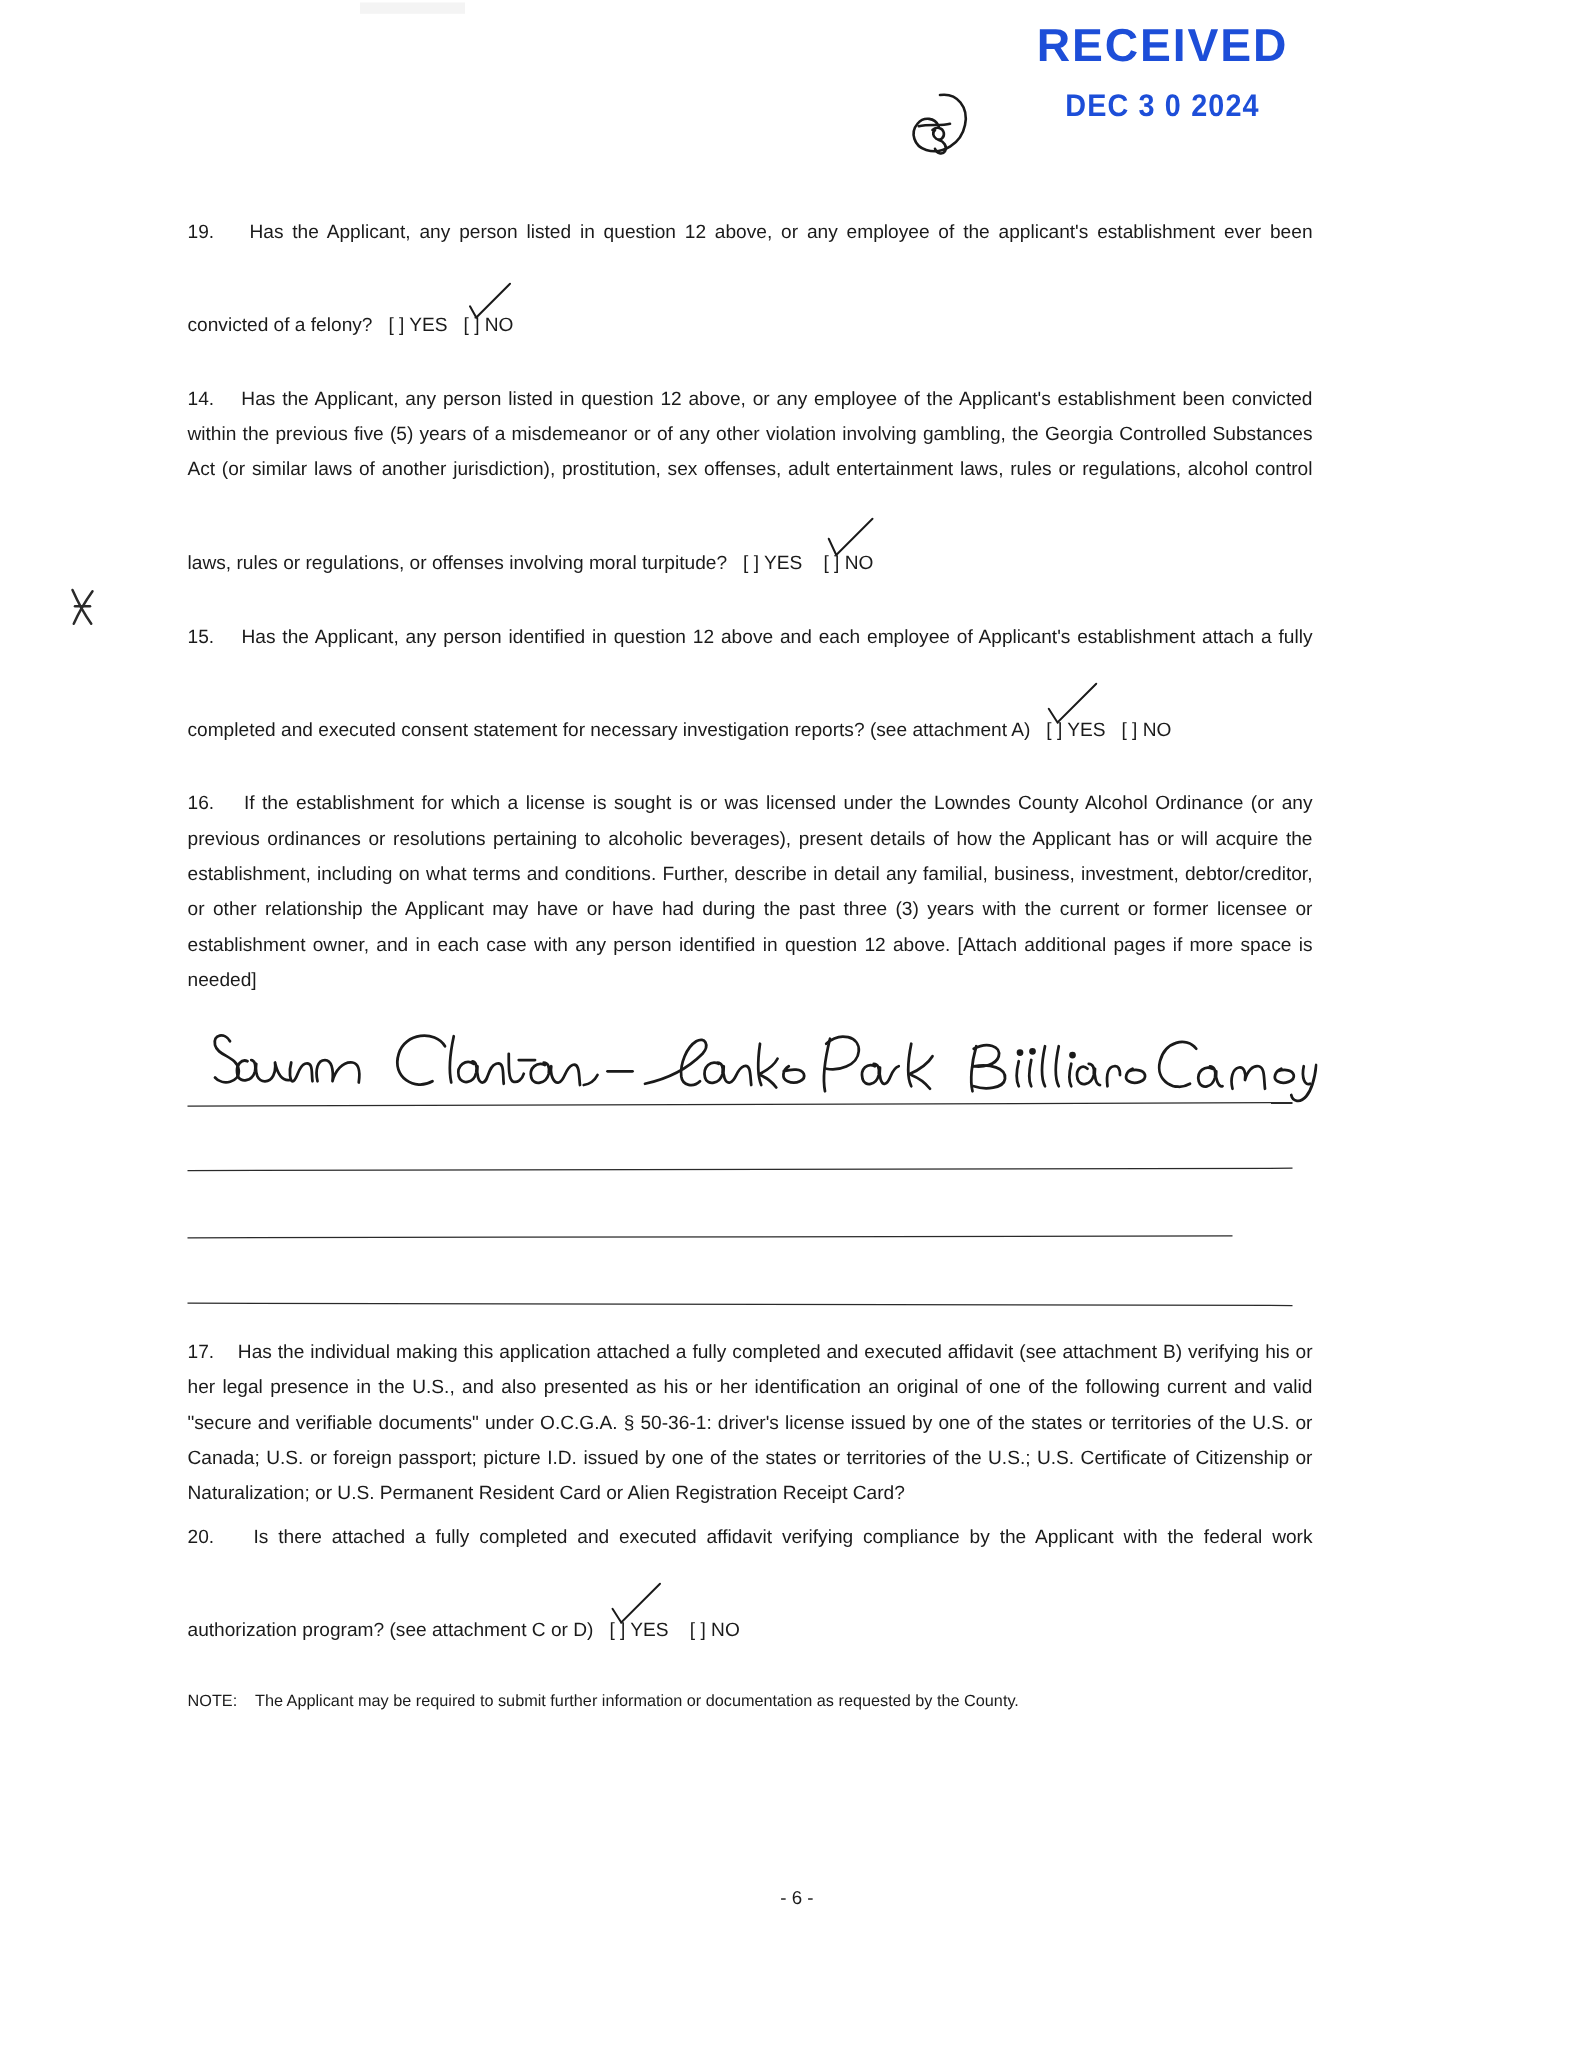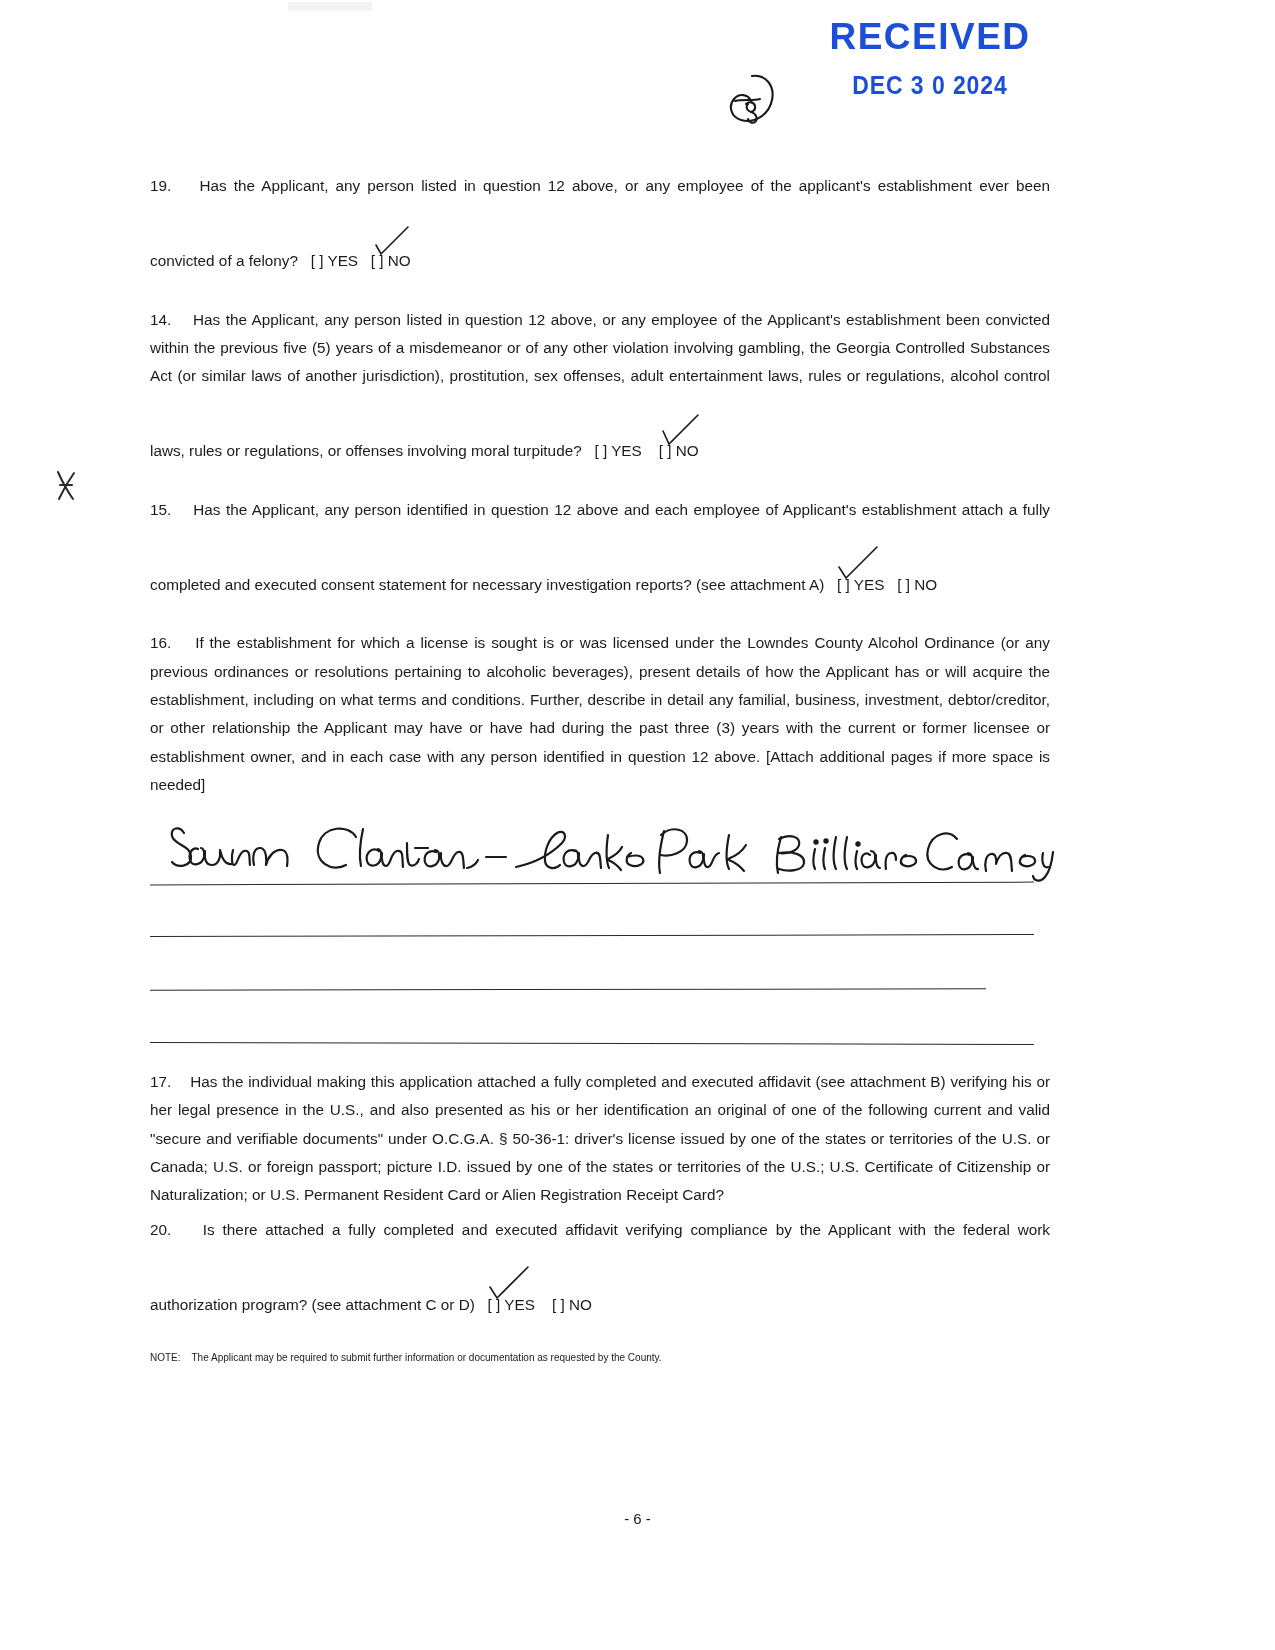--- a/index.html
+++ b/index.html
@@ -70,21 +70,21 @@
   .q {
     font-size: 15.3px;
     line-height: 1.85;
     text-align: justify;
     margin: 0 0 30px 0;
     position: relative;
   }
   .q-last-line { text-align: left; }
 
   .note {
-    font-size: 10px;
+    font-size: 13px;
     line-height: 1.85;
     text-align: left;
     margin: 0;
   }
 
   
   .check-wrap {
     position: relative;
     display: inline-block;
     white-space: nowrap;

